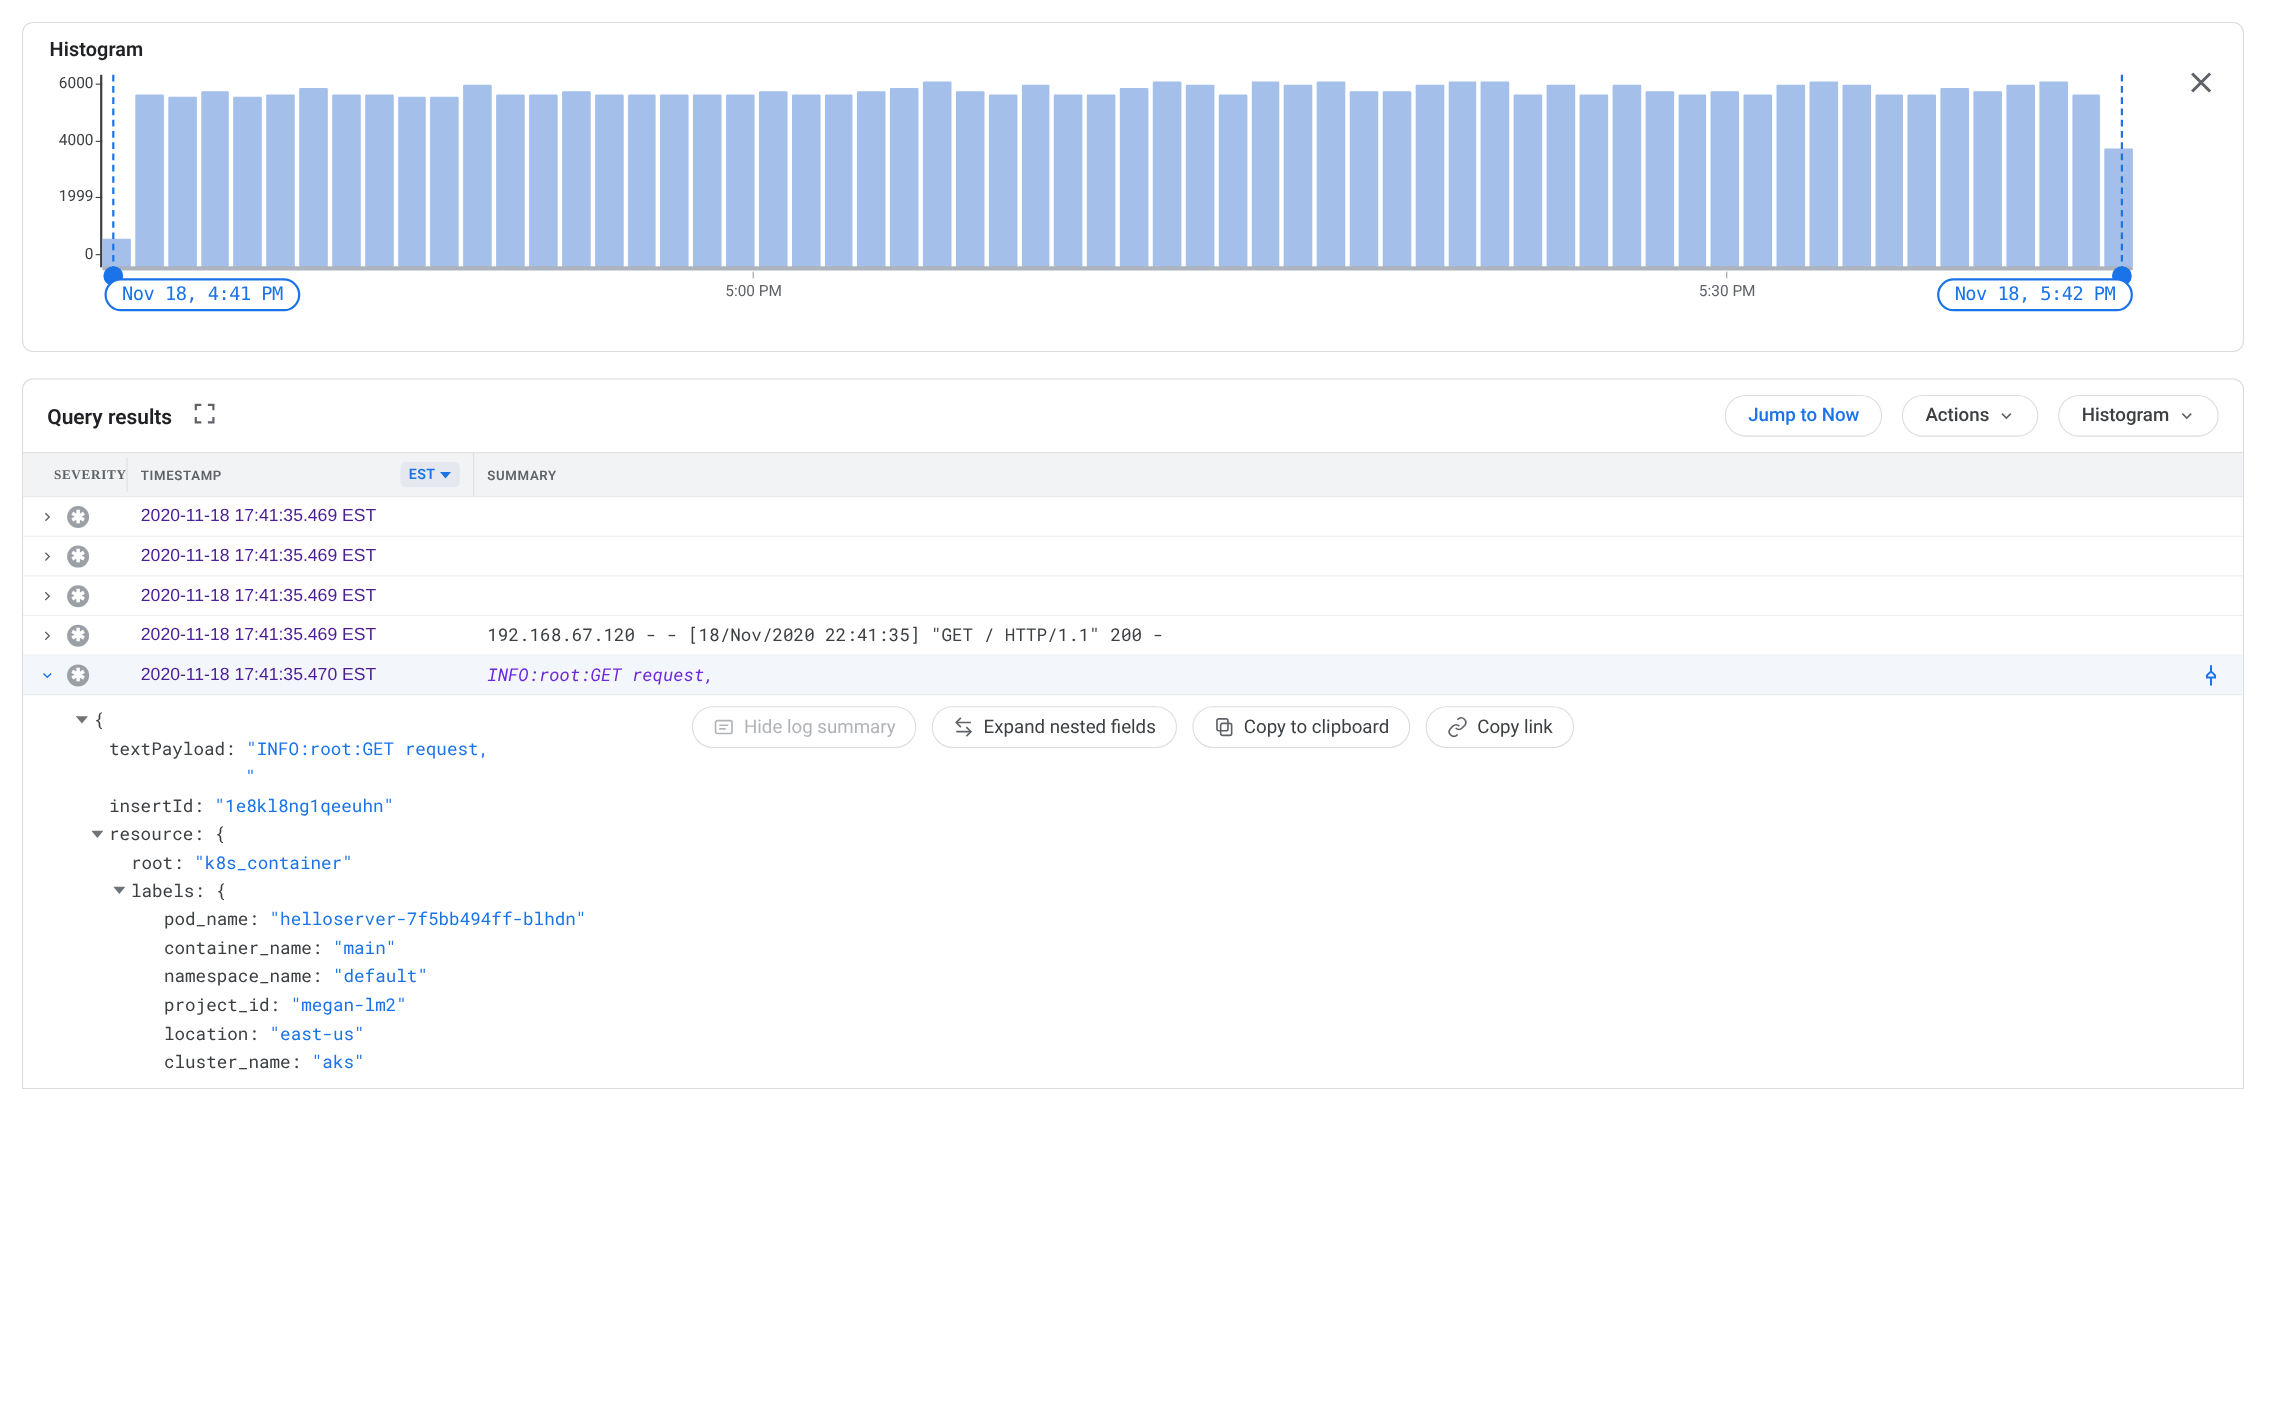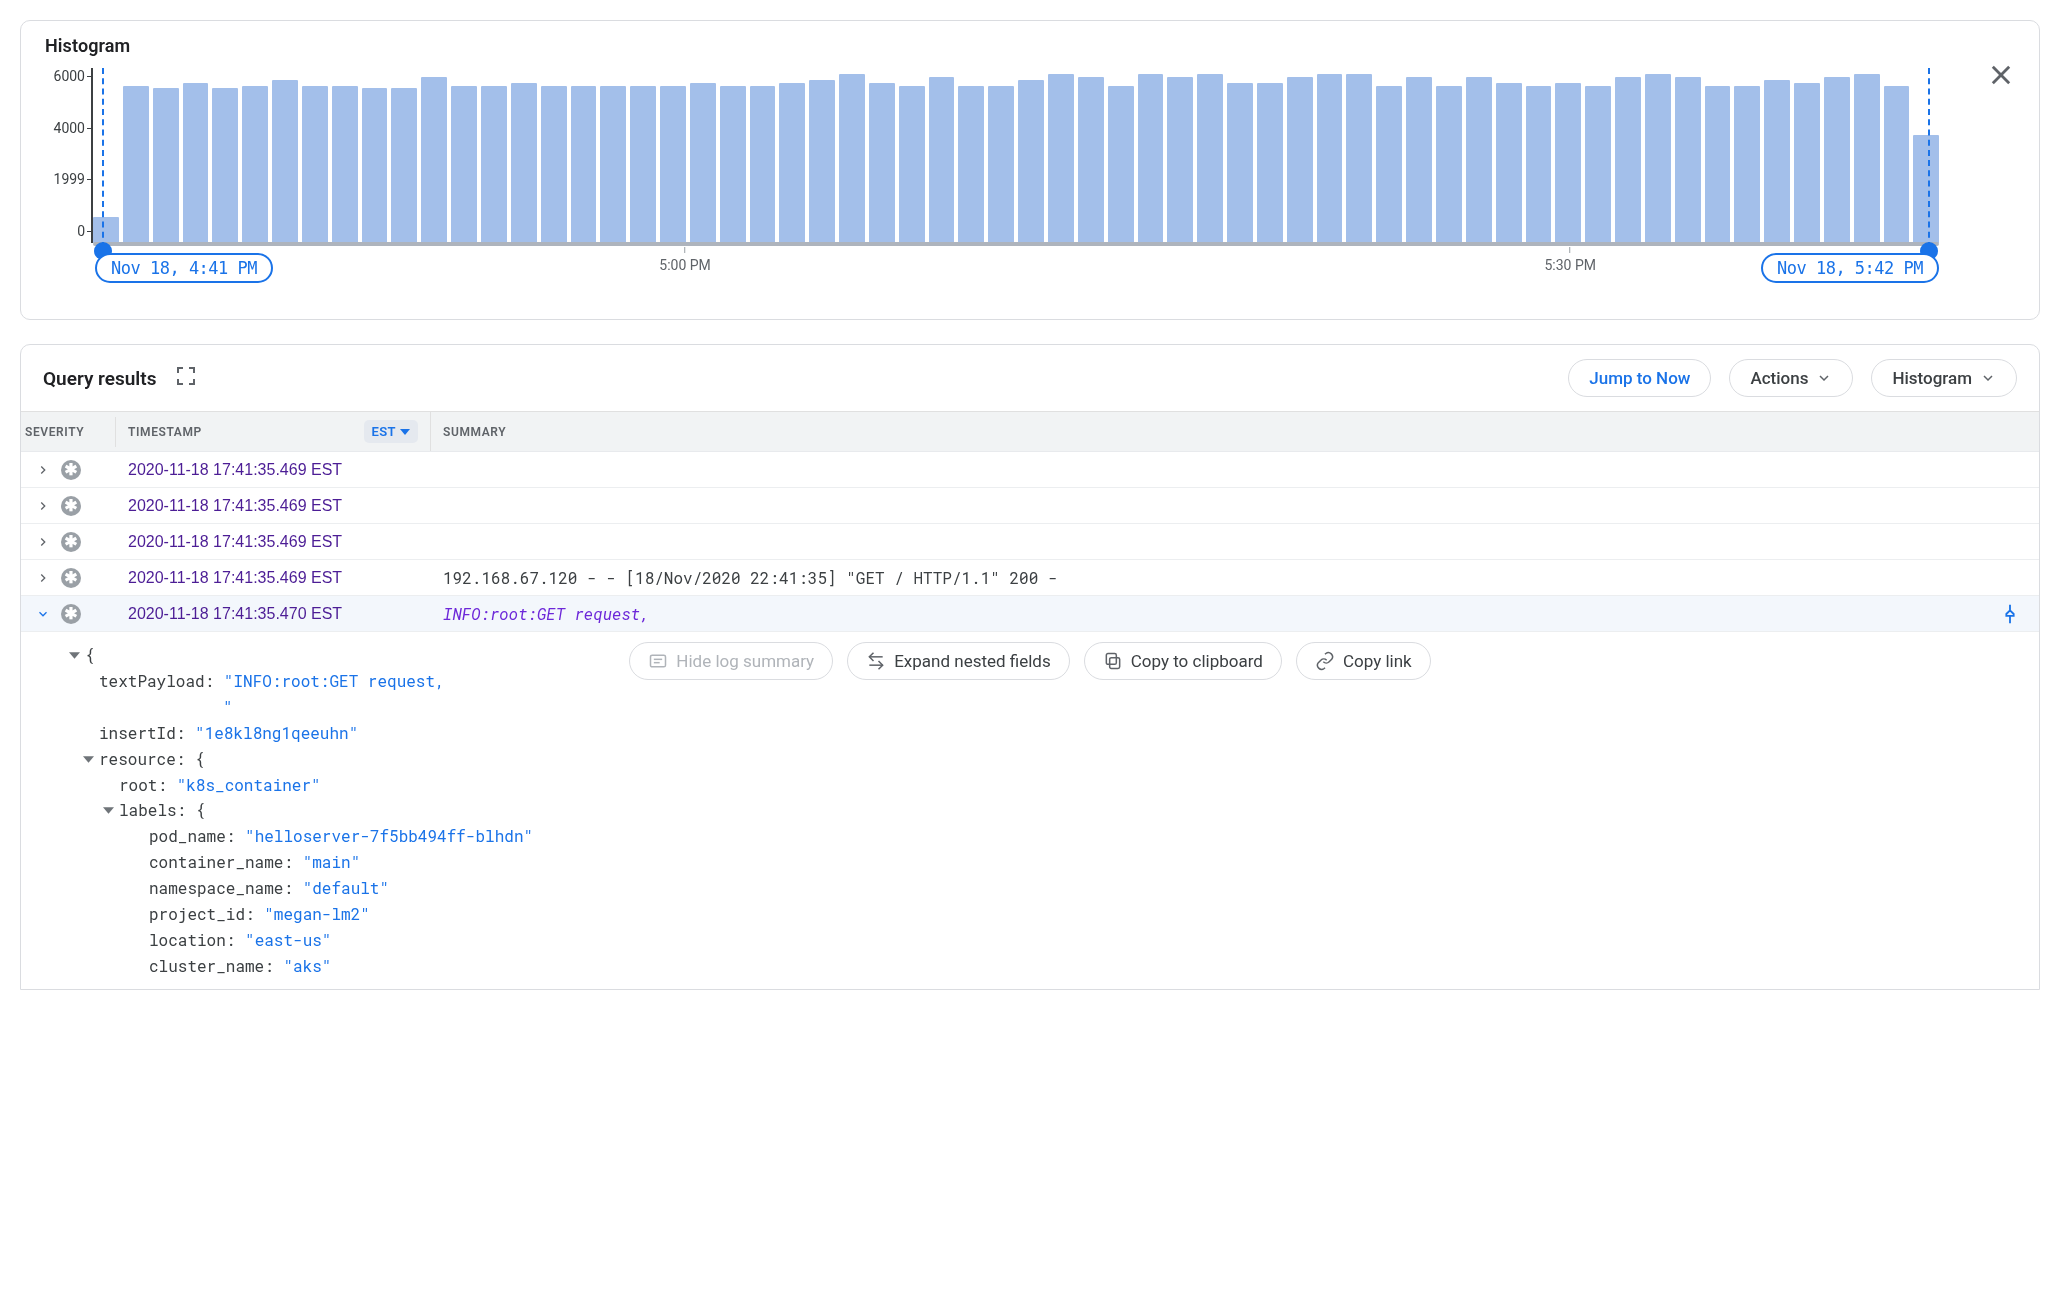--- a/index.html
+++ b/index.html
@@ -40,21 +40,21 @@
   .expand-icon svg { width: 24px; height: 24px; stroke: #5f6368; stroke-width: 2; fill: none; }
   .spacer { flex: 1; }
   .btn { display: inline-flex; align-items: center; gap: 8px; border: 1px solid #dadce0; border-radius: 999px; padding: 8px 20px; font-size: 17px; color: #3c4043; background: #fff; cursor: pointer; font-weight: 500; }
   .btn.primary-text { color: #1a73e8; }
   .btn .chev { width: 16px; height: 16px; }
   .btn .chev svg { width: 100%; height: 100%; stroke: #5f6368; stroke-width: 2.2; fill: none; }
 
   
   .thead { display: flex; align-items: center; background: #f1f3f4; border-top: 1px solid #e0e0e0; border-bottom: 1px solid #e8eaed; font-size: 12px; font-weight: 600; color: #5f6368; letter-spacing: 0.6px; }
   .th { padding: 8px 12px; border-right: 1px solid #e0e0e0; }
-  .th.sev { width: 95px; padding-left: 4px; }
+  .th.sev { width: 95px; padding-left: 28px; font-family: Liberation Serif, serif; }
   .th.ts { width: 315px; display: flex; align-items: center; gap: 12px; }
   .th.sum { flex: 1; border-right: none; }
   .tz-btn { margin-left: auto; background: #e5e9ef; color: #1a73e8; border-radius: 5px; padding: 4px 8px; display: inline-flex; align-items: center; gap: 4px; font-weight: 600; font-size: 13px; letter-spacing: 0.4px; cursor: pointer; }
   .tz-btn svg { width: 10px; height: 10px; fill: #1a73e8; }
 
   
   .row { display: flex; align-items: center; border-bottom: 1px solid #eceef0; min-height: 36px; font-size: 16px; }
   .cell { padding: 6px 12px; }
   .cell.sev { width: 95px; display: flex; align-items: center; gap: 10px; padding-left: 14px; }
   .cell.ts { width: 315px; font-family: Liberation Sans, sans-serif; color: #4c1d95; white-space: pre; }

